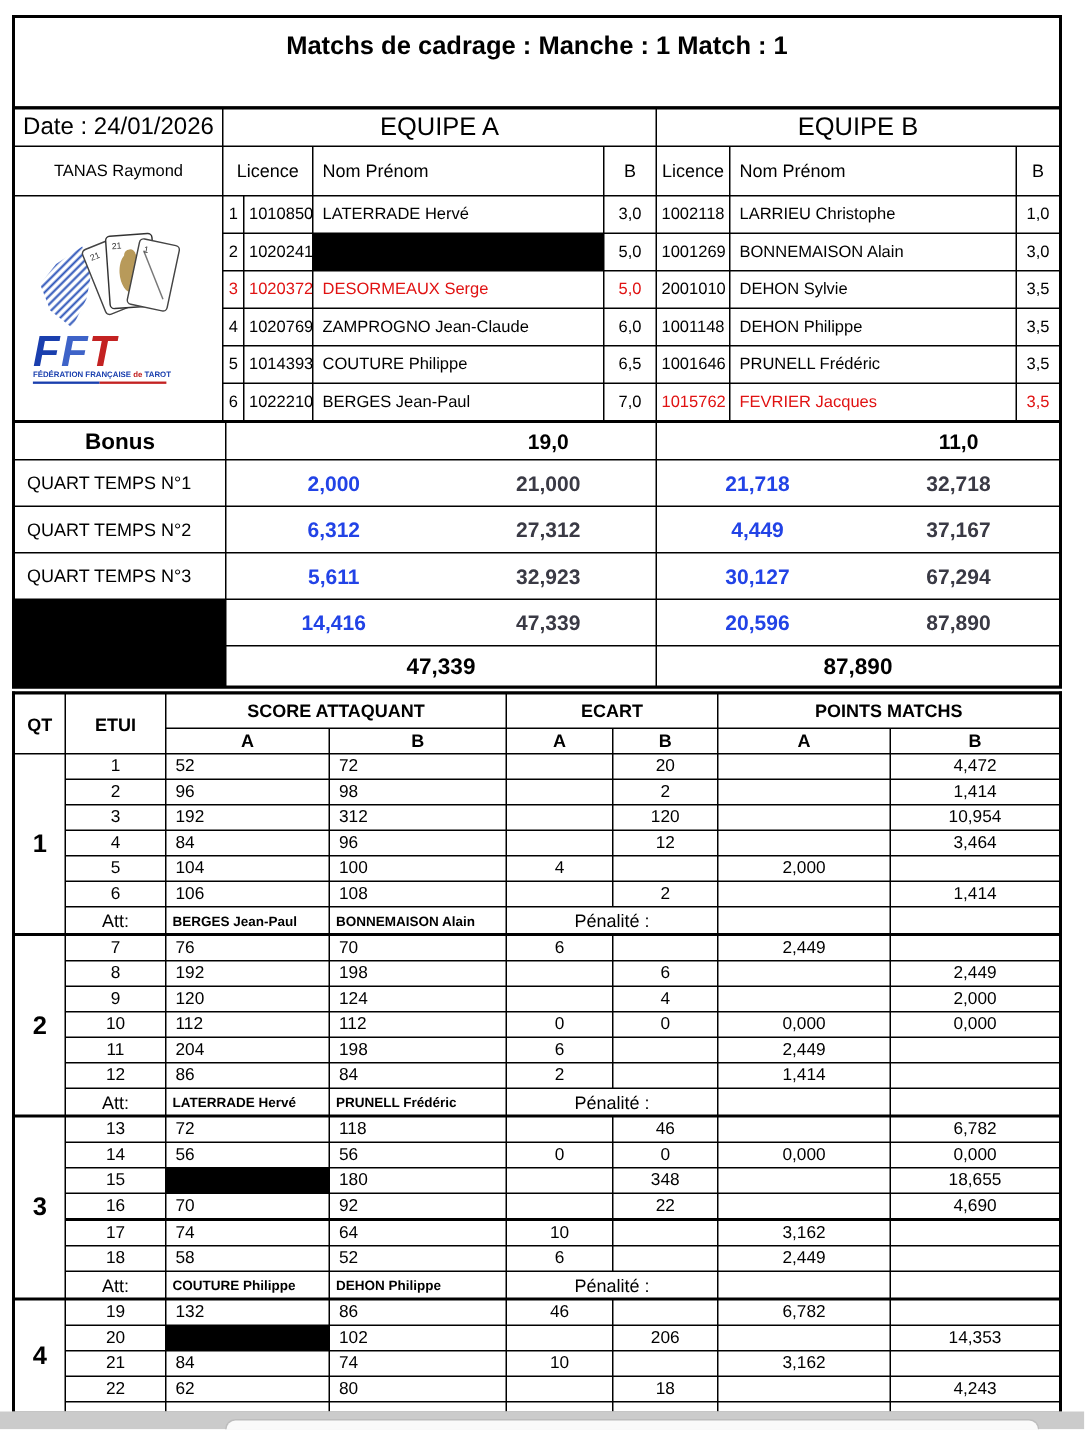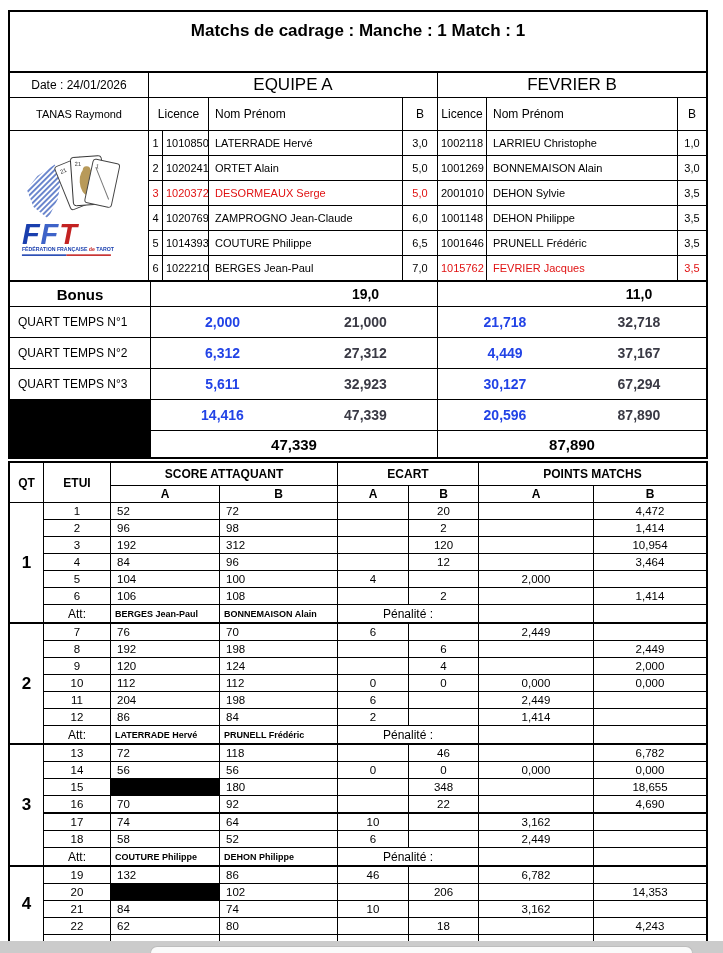--- a/index.html
+++ b/index.html
@@ -17,21 +17,21 @@
   .blue{color:#2243e6;}
   .dark{color:#3a3a45;}
   
   .titlebox{left:8px;top:10px;width:700px;height:63px;border:2px solid #000;background:#fff;
             text-align:center;padding-top:9px;font-size:17px;font-weight:bold;}
   
   #teams{left:8px;top:71px;width:700px;
          grid-template-columns:138px 13px 45px 193px 34px 48px 190px 28px;
          grid-template-rows:24px 32px 24px 24px 24px 24px 24px 24px;}
   .equipe{font-size:17px;justify-content:center;}
-  .datec{font-size:12px;justify-content:center;}
+  .datec{font-size:16px;justify-content:center;}
   .arb{font-size:11px;justify-content:center;}
   .colhd{font-size:12px;}
   .pl{font-size:11px;}
   
   #summary{left:8px;top:280px;width:700px;
            grid-template-columns:140px 286px 268px;
            grid-template-rows:24px 30px 30px 30px 30px 26px;}
   .slabel{font-size:12px;padding-left:8px;}
   .slabel-b{font-size:15px;font-weight:bold;justify-content:center;}
   .zone{display:flex;}
@@ -58,21 +58,21 @@
 </head>
 <body>
 
 <div class="page">
 
   <div class="abs titlebox">Matchs de cadrage : Manche : 1 Match : 1</div>
 
   <div class="gtable" id="teams">
     <div class="cell datec" style="grid-area:1/1">Date : 24/01/2026</div>
     <div class="cell equipe" style="grid-area:1/2/2/6">EQUIPE A</div>
-    <div class="cell equipe" style="grid-area:1/6/2/9">FEVRIER B</div>
+    <div class="cell equipe" style="grid-area:1/6/2/9">EQUIPE B</div>
 
     <div class="cell arb" style="grid-area:2/1">TANAS Raymond</div>
     <div class="cell colhd center" style="grid-area:2/2/3/4">Licence</div>
     <div class="cell colhd left" style="grid-area:2/4">Nom Prénom</div>
     <div class="cell colhd center" style="grid-area:2/5">B</div>
     <div class="cell colhd center" style="grid-area:2/6">Licence</div>
     <div class="cell colhd left" style="grid-area:2/7">Nom Prénom</div>
     <div class="cell colhd center" style="grid-area:2/8">B</div>
 
     <div class="cell center" style="grid-area:3/1/9/2">
@@ -110,21 +110,20 @@
 
   <div class="cell pl center" style="grid-area: 3 / 2;">1</div>
       <div class="cell pl padl2" style="grid-area: 3 / 3;">1010850</div>
       <div class="cell pl left" style="grid-area: 3 / 4;">LATERRADE Hervé</div>
       <div class="cell pl center" style="grid-area: 3 / 5;">3,0</div>
       <div class="cell pl padl2" style="grid-area: 3 / 6;">1002118</div>
       <div class="cell pl left" style="grid-area: 3 / 7;">LARRIEU Christophe</div>
       <div class="cell pl center" style="grid-area: 3 / 8;">1,0</div>
       <div class="cell pl center" style="grid-area: 4 / 2;">2</div>
       <div class="cell pl padl2" style="grid-area: 4 / 3;">1020241</div>
-      <div class="cell pl left" style="grid-area: 4 / 4;">ORTET Alain</div>
       <div class="cell pl center" style="grid-area: 4 / 5;">5,0</div>
       <div class="cell pl padl2" style="grid-area: 4 / 6;">1001269</div>
       <div class="cell pl left" style="grid-area: 4 / 7;">BONNEMAISON Alain</div>
       <div class="cell pl center" style="grid-area: 4 / 8;">3,0</div>
       <div class="cell pl center red" style="grid-area: 5 / 2;">3</div>
       <div class="cell pl padl2 red" style="grid-area: 5 / 3;">1020372</div>
       <div class="cell pl left red" style="grid-area: 5 / 4;">DESORMEAUX Serge</div>
       <div class="cell pl center red" style="grid-area: 5 / 5;">5,0</div>
       <div class="cell pl padl2" style="grid-area: 5 / 6;">2001010</div>
       <div class="cell pl left" style="grid-area: 5 / 7;">DEHON Sylvie</div>

